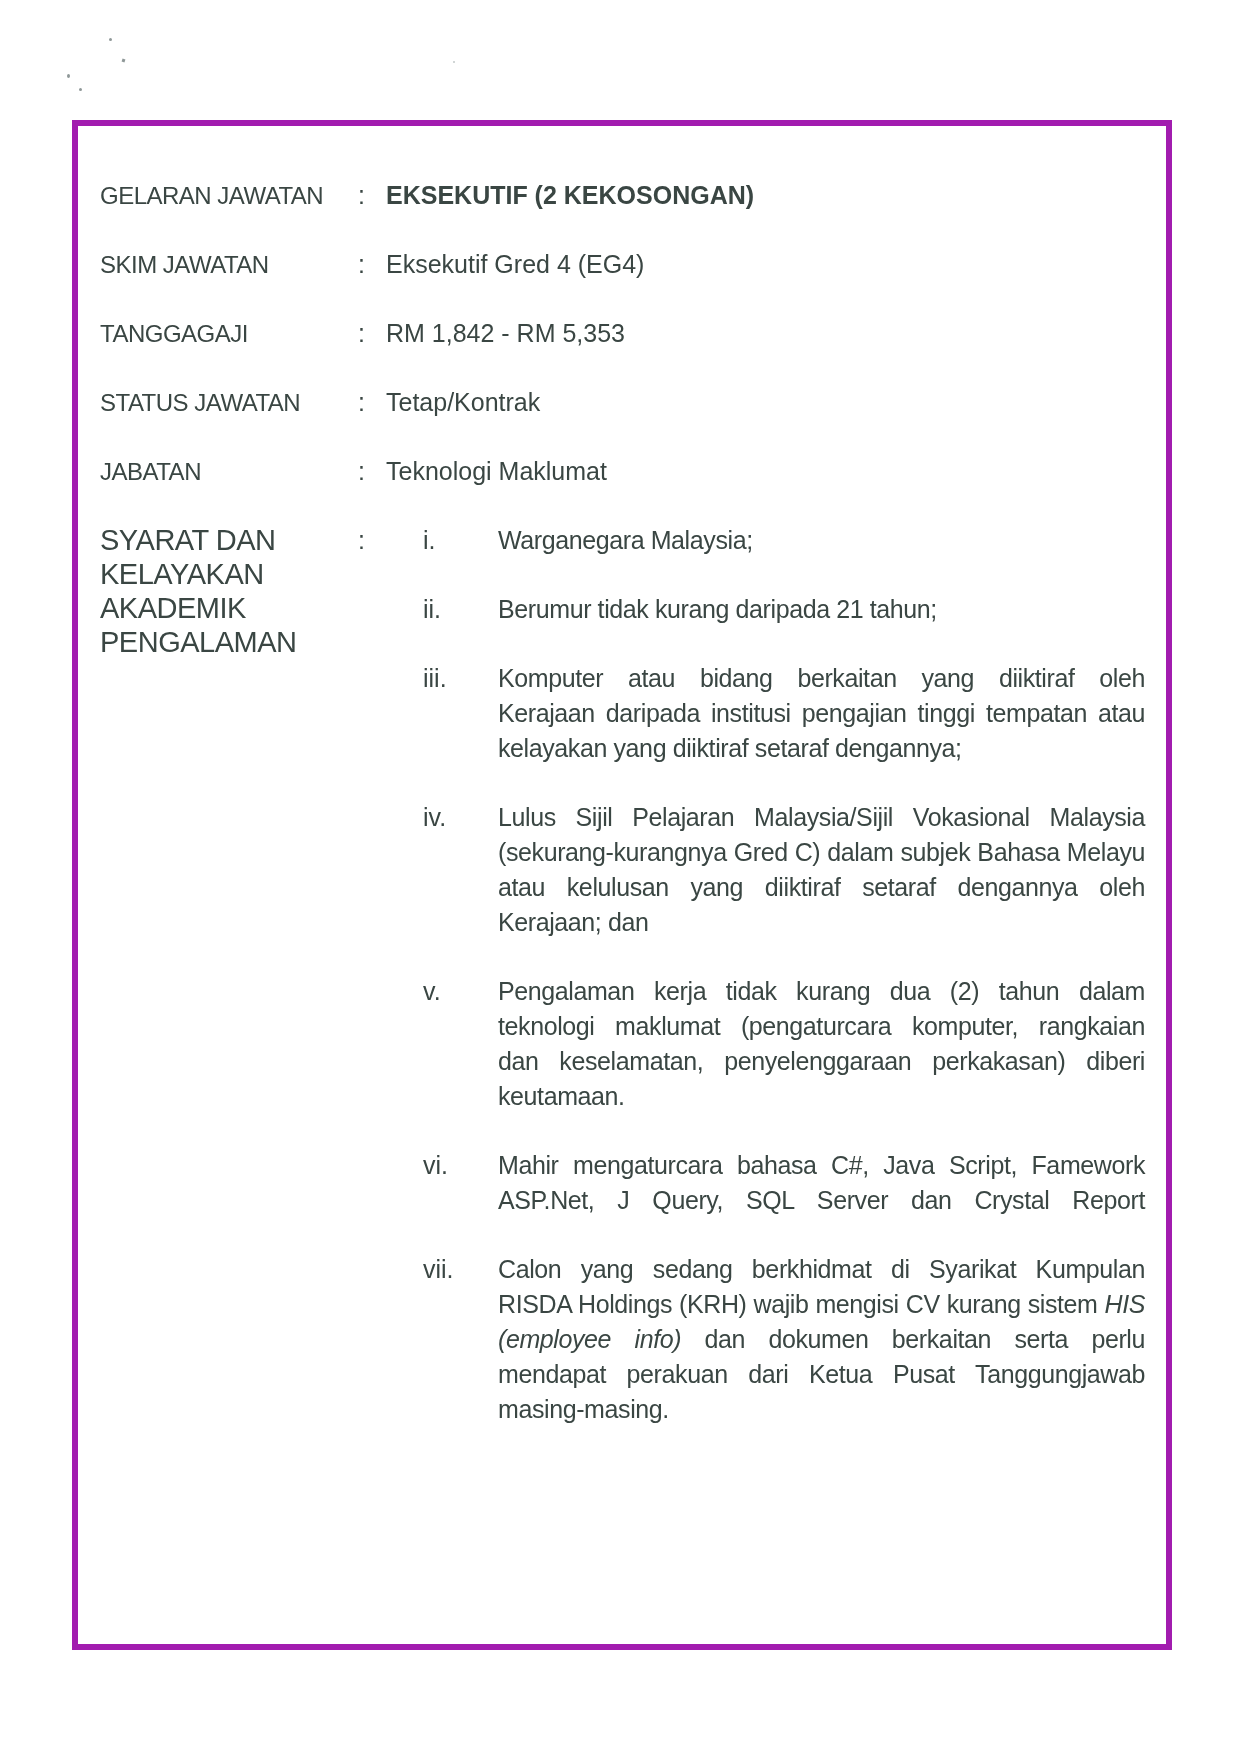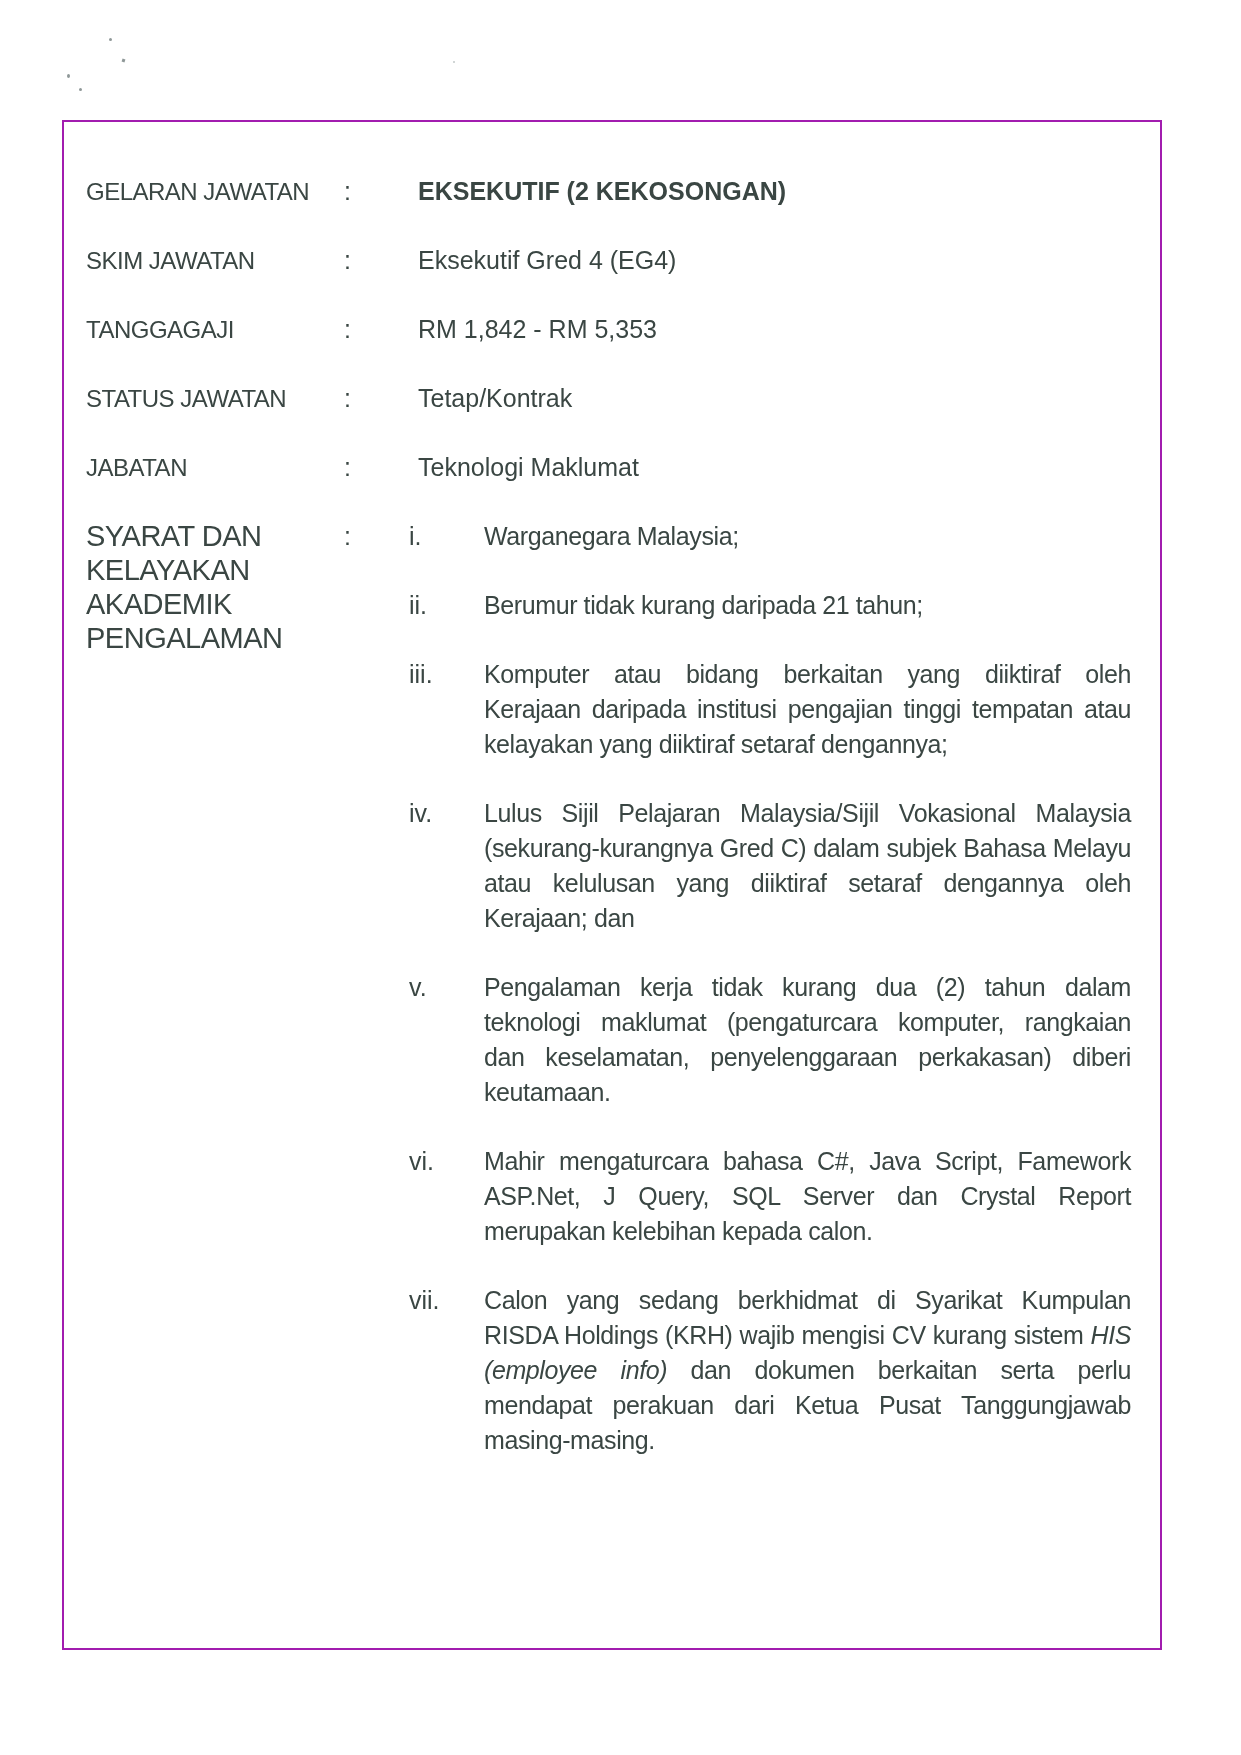--- a/index.html
+++ b/index.html
@@ -5,31 +5,31 @@
   html,body{margin:0;padding:0;}
   body{
     width:1241px;height:1755px;
     background:#ffffff;
     font-family:"Liberation Sans","DejaVu Sans",sans-serif;
     color:#3a4643;
     position:relative;
     overflow:hidden;
   }
   .frame{
-    position:absolute;left:62px;top:120px;
+    position:absolute;left:72px;top:120px;
     width:1100px;height:1530px;
-    border:2px solid #a21caf;
+    border:6px solid #a21caf;
     box-sizing:border-box;
     padding:52px 24px 0 22px;
     background:#ffffff;
   }
   .field{display:flex;margin-bottom:34px;font-size:25px;line-height:35px;}
   .flabel{width:258px;flex:none;font-size:24px;letter-spacing:-0.5px;}
   .fcolon{width:28px;flex:none;}
-  .fvalue{flex:1;margin-left:46px;}
+  .fvalue{flex:1;}
   .bold{font-weight:bold;letter-spacing:0;}
   .req{display:flex;font-size:25px;}
   .rlabel{width:258px;flex:none;font-size:29px;line-height:34px;letter-spacing:-0.5px;}
   .rcolon{width:28px;flex:none;line-height:35px;}
   .rbody{flex:1;}
   .item{display:flex;margin-bottom:34px;line-height:35px;}
   .num{width:75px;margin-left:37px;flex:none;}
   .itext{width:647px;flex:none;letter-spacing:-0.4px;}
   .line{text-align:justify;text-align-last:justify;}
   .line.last{text-align-last:left;}
@@ -133,21 +133,20 @@
             <div class="line">dan keselamatan, penyelenggaraan perkakasan) diberi</div>
             <div class="line last">keutamaan.</div>
           </div>
       </div>
 
       <div class="item">
         <div class="num">vi.</div>
         <div class="itext">
             <div class="line">Mahir mengaturcara bahasa C#, Java Script, Famework</div>
             <div class="line">ASP.Net, J Query, SQL Server dan Crystal Report</div>
-            <div class="line last">merupakan kelebihan kepada calon.</div>
           </div>
       </div>
 
       <div class="item">
         <div class="num">vii.</div>
         <div class="itext">
           <div class="line"><span>Calon yang sedang berkhidmat di Syarikat Kumpulan</span></div>
           <div class="line"><span>RISDA Holdings (KRH) wajib mengisi CV kurang sistem</span> <i>HIS</i></div>
           <div class="line"><i>(employee info)</i> <span>dan dokumen berkaitan serta perlu</span></div>
           <div class="line"><span>mendapat perakuan dari Ketua Pusat Tanggungjawab</span></div>

